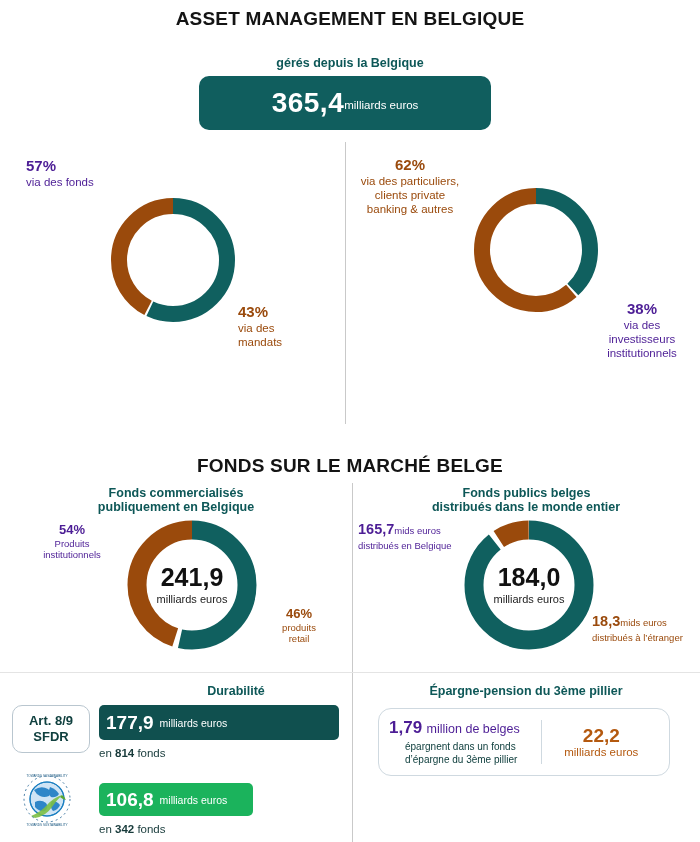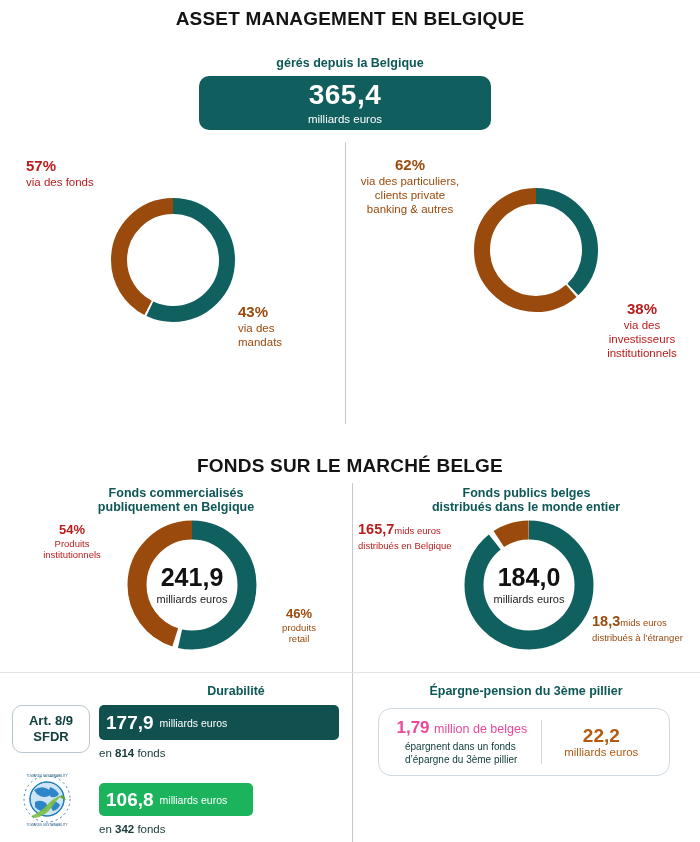--- a/index.html
+++ b/index.html
@@ -23,21 +23,21 @@
 
   .sub-label{
     position:absolute;width:100%;text-align:center;
     font-size:12.5px;font-weight:bold;color:#0d5757;
   }
 
   
   .hero-box{
     position:absolute;left:199px;top:76px;width:292px;height:54px;
     background:#105e5e;border-radius:10px;
-    display:flex;flex-direction:column;align-items:center;justify-content:center;
+    display:flex;flex-direction:row;align-items:center;justify-content:center;
     color:#ffffff;
   }
   .hero-value{font-size:28px;font-weight:bold;line-height:1;letter-spacing:.5px;}
   .hero-unit{font-size:11.5px;margin-top:4px;}
 
   
   .v-div{position:absolute;width:1px;background:#c9c9c9;}
   .h-div{position:absolute;height:1px;background:#e4e4e4;}
 
   
@@ -48,21 +48,21 @@
     display:flex;flex-direction:column;align-items:center;justify-content:center;
     pointer-events:none;
   }
   .donut-center .dc-value{font-size:25px;font-weight:bold;color:#111111;line-height:1;}
   .donut-center .dc-unit{font-size:11px;color:#222222;margin-top:3px;}
 
   
   .callout{position:absolute;line-height:1.22;}
   .callout .pct{font-size:15px;font-weight:bold;display:block;}
   .callout .desc{font-size:11.5px;display:block;}
-  .teal{color:#b91c1c;}
+  .teal{color:#4c1d95;}
   .brown{color:#9a4a0c;}
   .small .pct{font-size:13px;}
   .small .desc{font-size:9.5px;}
 
   .inline-callout{position:absolute;line-height:1.3;}
   .inline-callout .big{font-size:14.5px;font-weight:bold;}
   .inline-callout .unit{font-size:9.5px;}
   .inline-callout .desc{font-size:9.5px;display:block;}
 
   
@@ -83,21 +83,21 @@
 
   
   .pension-card{
     position:absolute;left:378px;top:708px;width:292px;height:68px;
     border:1.4px solid #cfd9e0;border-radius:13px;background:#ffffff;
     display:flex;align-items:center;box-sizing:border-box;
   }
   .pc-left{flex:1.22;padding:0 6px 0 10px;text-align:left;}
   .pc-right{flex:1;text-align:center;padding-right:8px;}
   .pc-sep{width:1px;align-self:stretch;margin:11px 0;background:#cfd9e0;}
-  .pc-head{color:#ec4899;text-align:center;}
+  .pc-head{color:#4c1d95;}
   .pc-head .n{font-size:17px;font-weight:bold;}
   .pc-head .t{font-size:12.5px;}
   .pc-sub{font-size:10px;color:#11403f;line-height:1.35;margin-top:2px;padding-left:16px;}
   .pc-right .n{font-size:19px;font-weight:bold;color:#b4590f;display:block;line-height:1.1;}
   .pc-right .t{font-size:11.5px;color:#b4590f;display:block;}
 
   
   .globe{position:absolute;left:16px;top:772px;width:62px;height:56px;}
 </style>
 </head>

